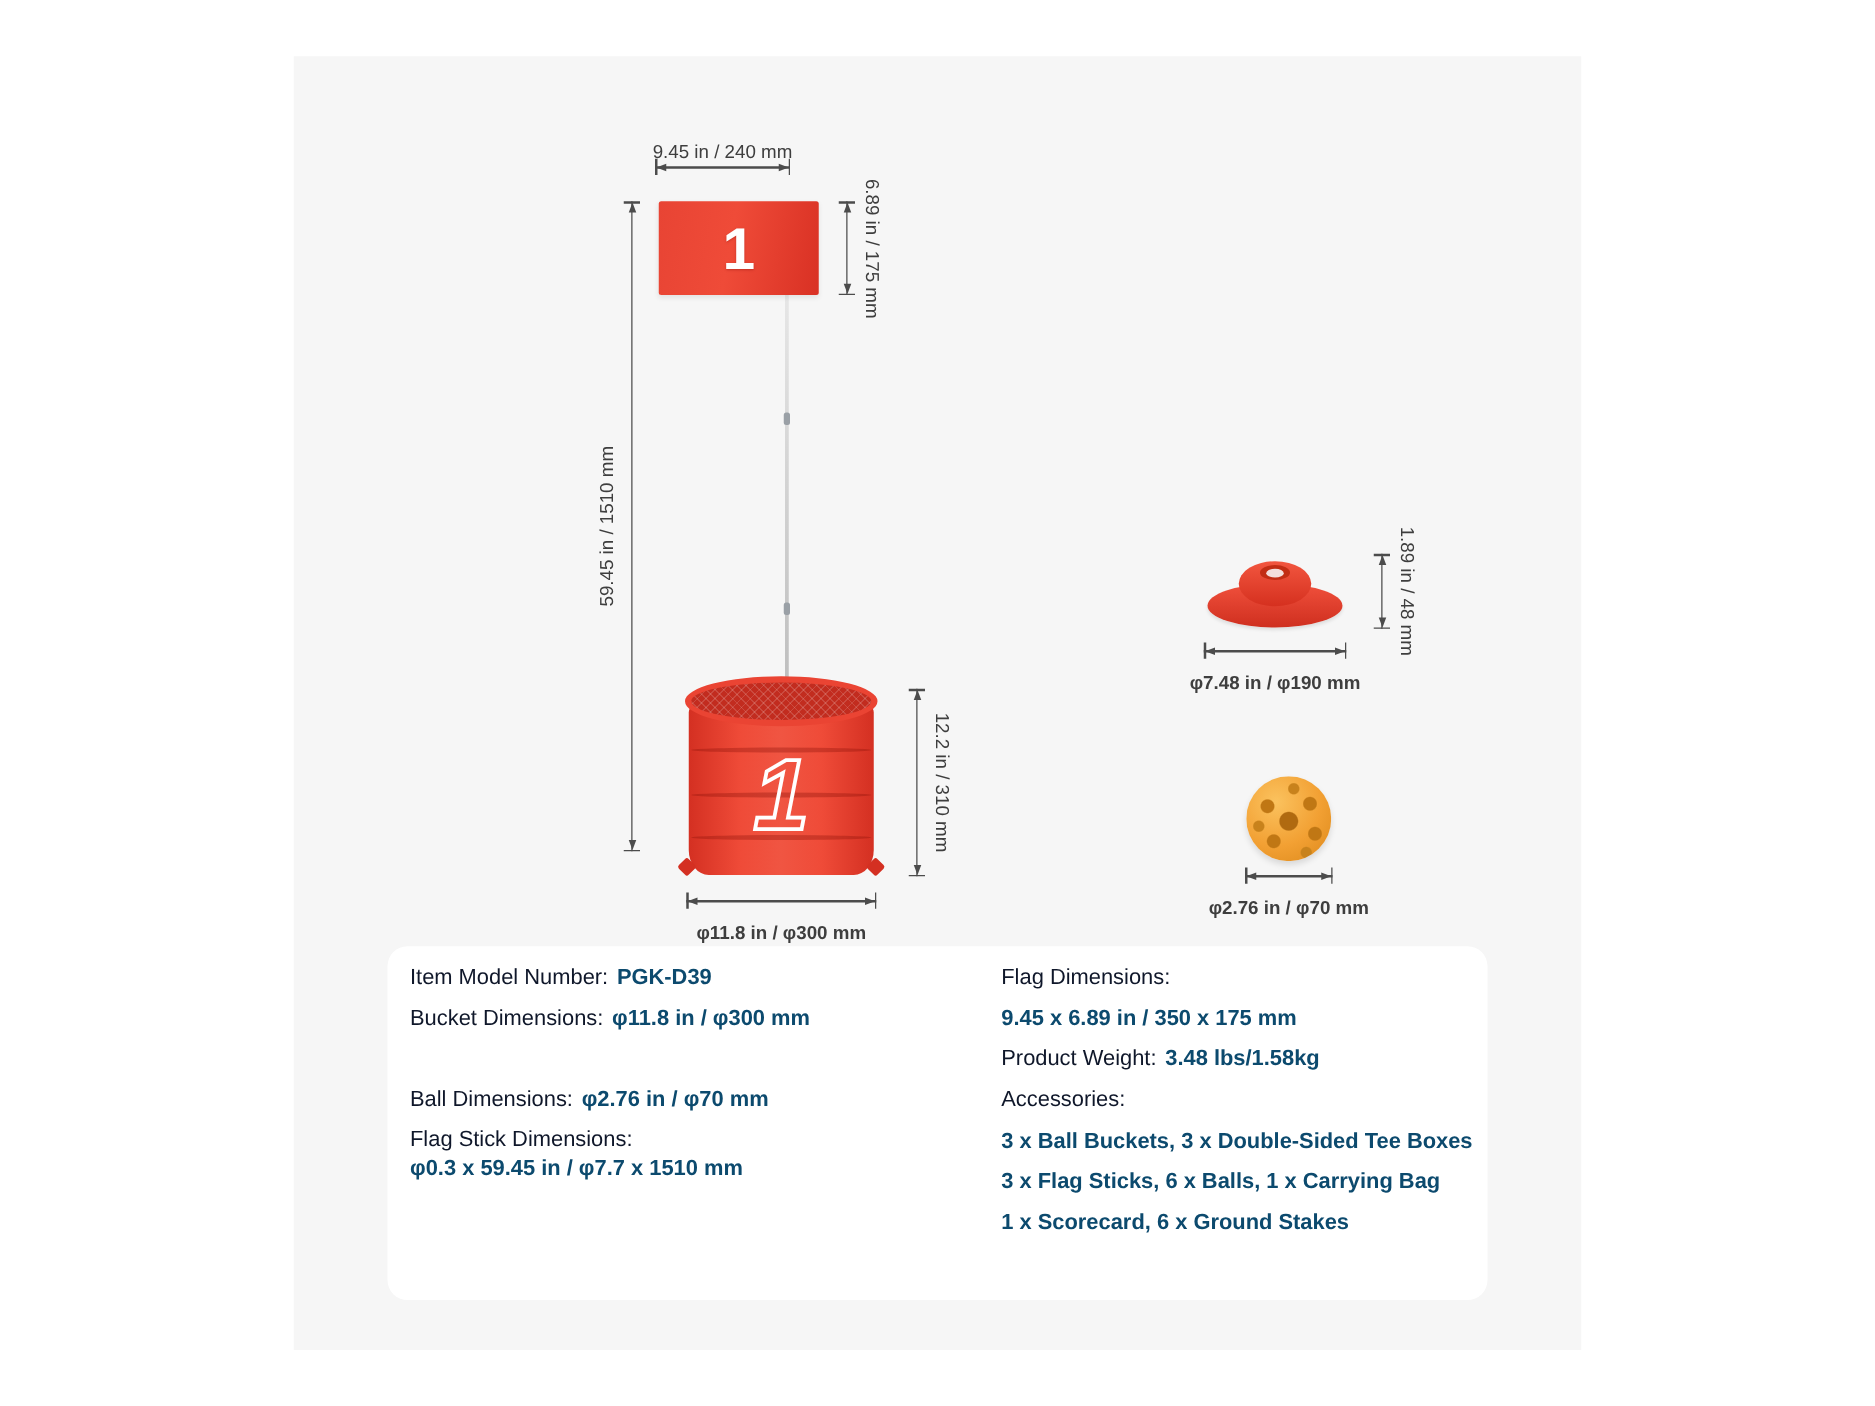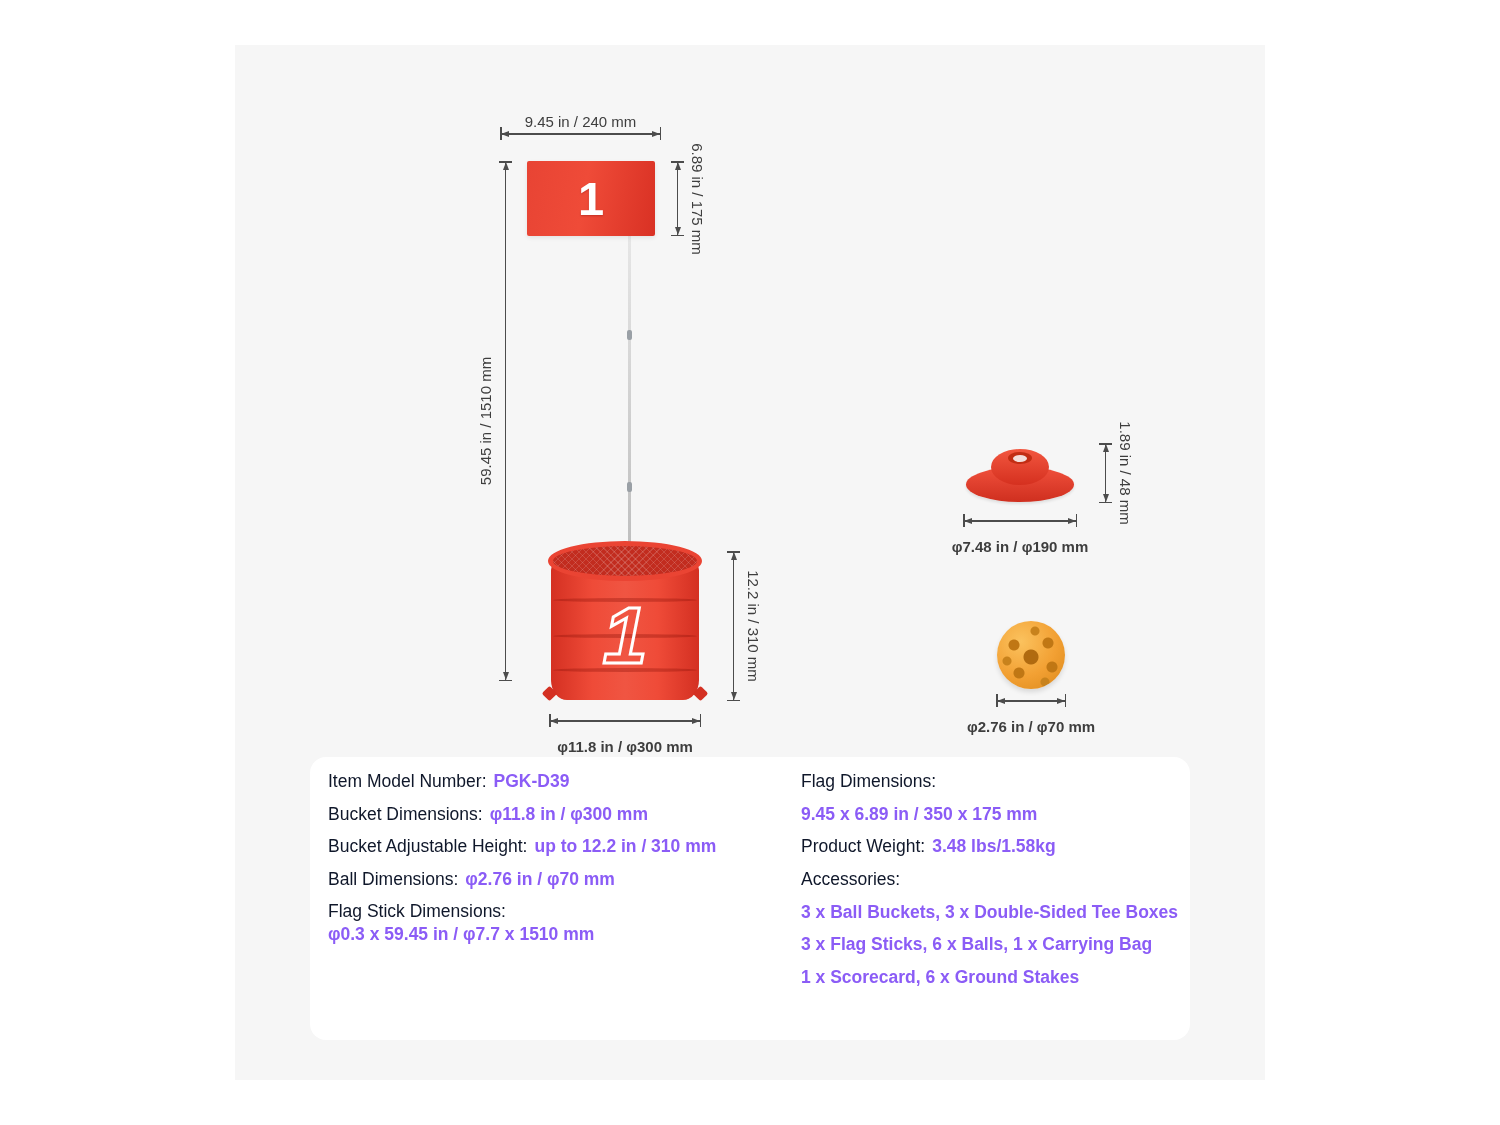--- a/index.html
+++ b/index.html
@@ -79,21 +79,21 @@
       radial-gradient(circle 5px at 10px 40px, #c8821c 0 4px, rgba(0,0,0,0) 5px),
       radial-gradient(circle 5px at 48px 61px, #c8821c 0 4px, rgba(0,0,0,0) 5px),
       radial-gradient(circle at 35% 30%, #fbc25e, #f2a033 55%, #df8c1e 92%);
     box-shadow:0 3px 5px rgba(0,0,0,0.12); }
 
   
   .spec-card { position:absolute; left:310px; top:757px; width:880px; height:283px;
     background:#ffffff; border-radius:16px; }
   .srow { position:absolute; font-size:17.5px; line-height:22px; color:#3b3b3b; white-space:nowrap; }
   .slabel { color:#0f172a; }
-  .sval { color:#8b5cf6; font-weight:700; margin-left:7px; }
+  .sval { color:#0c4a6e; font-weight:700; margin-left:7px; }
   .sval.block { margin-left:0; }
 </style>
 </head>
 <body>
 
 <div class="canvas">
 
   <div class="stage"></div>
 
   <div class="pole"></div>
@@ -114,21 +114,21 @@
   <div class="bucket-tab" style="left:544px;top:688px"></div>
   <div class="bucket-tab" style="left:695px;top:688px"></div>
 
   <div class="tee-base"></div>
   <div class="tee-mid"></div>
   <div class="tee-hole"></div>
   <div class="tee-hole-inner"></div>
 
   <div class="ball"></div>
 
-  <div class="hdim" style="left:500px;top:127px;width:161px">
+  <div class="hdim" style="left:524px;top:127px;width:108px">
     <span class="hlabel above">9.45 in / 240 mm</span>
     <span class="hline"></span>
     <span class="hcap l"></span>
     <span class="hcap r"></span>
   </div>
 
   <div class="vdim" style="left:671px;top:161px;height:75px">
     <span class="vline"></span>
     <span class="vcap t"></span>
     <span class="vcap b"></span>
@@ -178,23 +178,20 @@
   </div>
 
   <div class="spec-card">
 
     <div class="srow" style="left:18px;top:13px">
       <span class="slabel">Item Model Number:</span><span class="sval">PGK-D39</span>
     </div>
     <div class="srow" style="left:18px;top:46px">
       <span class="slabel">Bucket Dimensions:</span><span class="sval">φ11.8 in / φ300 mm</span>
     </div>
-    <div class="srow" style="left:18px;top:78px">
-      <span class="slabel">Bucket Adjustable Height:</span><span class="sval">up to 12.2 in / 310 mm</span>
-    </div>
     <div class="srow" style="left:18px;top:111px">
       <span class="slabel">Ball Dimensions:</span><span class="sval">φ2.76 in / φ70 mm</span>
     </div>
     <div class="srow" style="left:18px;top:143px">
       <span class="slabel">Flag Stick Dimensions:</span>
     </div>
     <div class="srow" style="left:18px;top:166px">
       <span class="sval block">φ0.3 x 59.45 in / φ7.7 x 1510 mm</span>
     </div>
 

